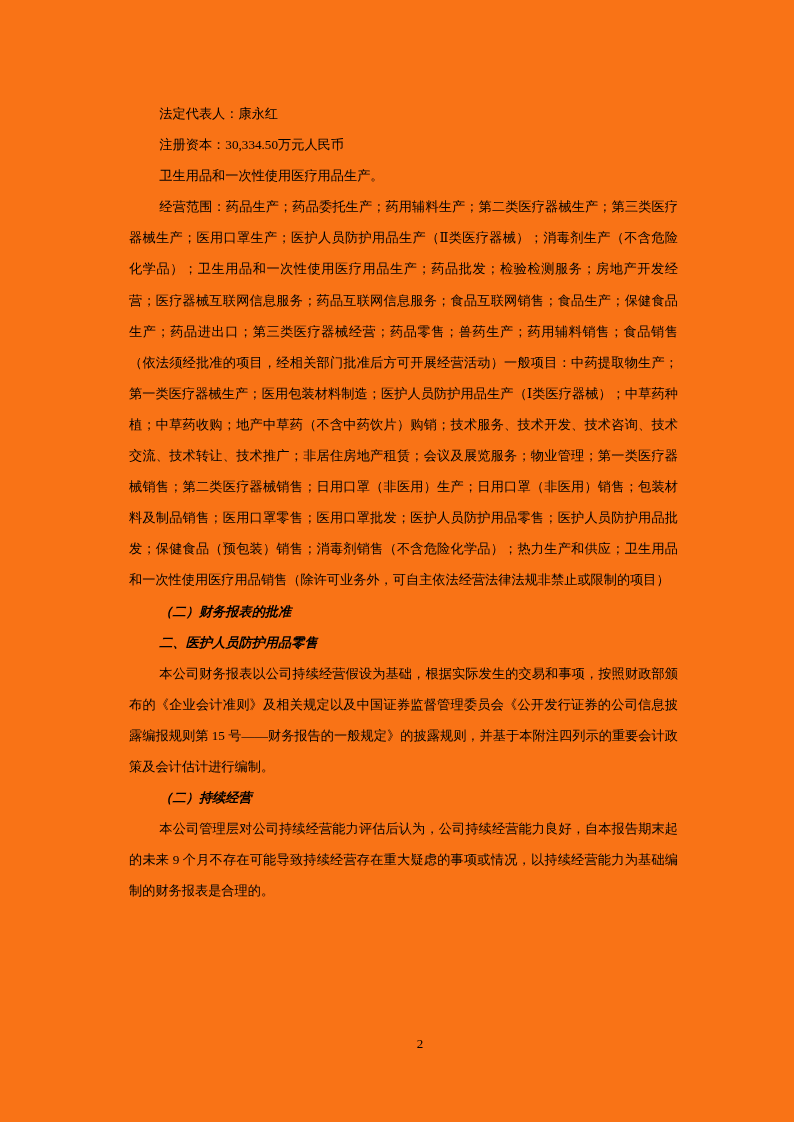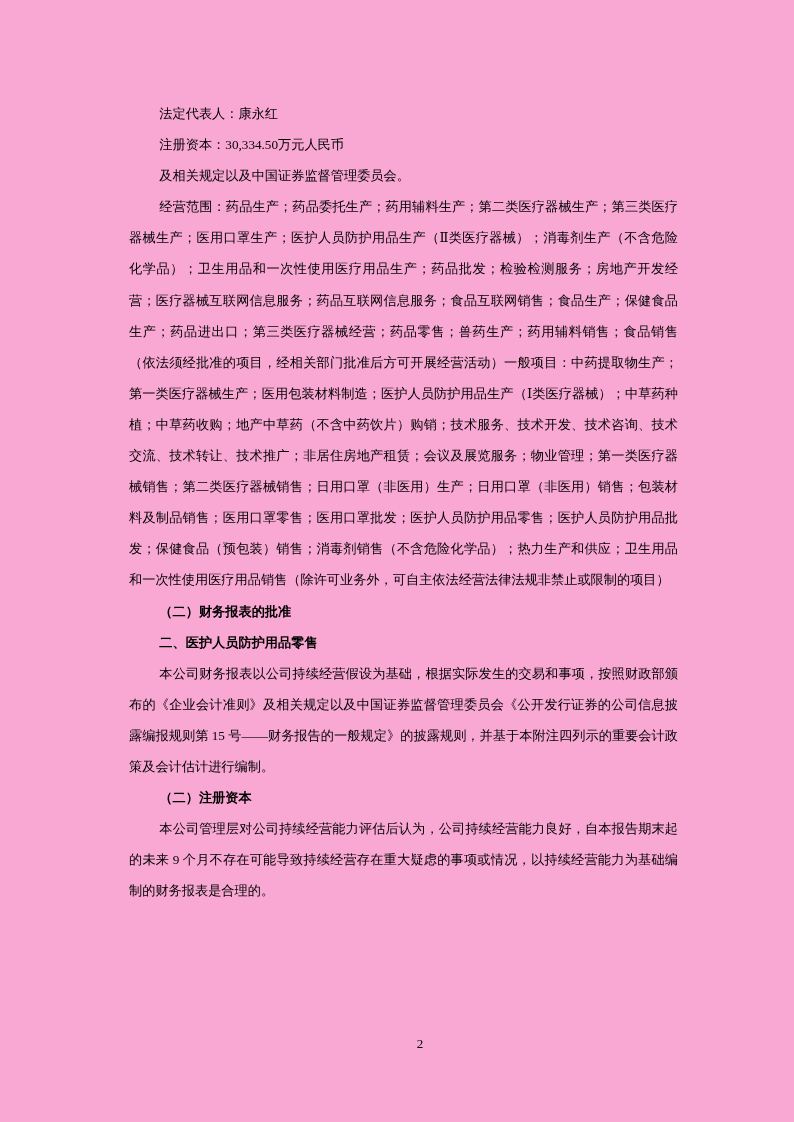--- a/index.html
+++ b/index.html
@@ -1,20 +1,20 @@
 <!DOCTYPE html>
 <html><head>
 <meta charset="utf-8">
 <style>
   html,body{margin:0;padding:0;background:#ffffff;}
   .page{
     position:relative;
     width:794px;
     height:1122px;
-    background:#f9a8d4;
+    background:#f97316;
     overflow:hidden;
     font-family:"Liberation Serif","DejaVu Serif",serif;
     color:#000000;
   }
   .content{
     position:absolute;
     left:129px;
     top:98px;
     width:549px;
     font-size:13.2px;
@@ -22,40 +22,41 @@
     text-align:justify;
   }
   .content p{
     margin:0;
     padding:0;
     text-indent:2.3em;
   }
   .hd{
     font-weight:700;
     font-family:"Liberation Sans","DejaVu Sans",sans-serif;
+    font-style:italic;
   }
   .pageno{
     position:absolute;
     top:1036px;
     left:390px;
     width:60px;
     text-align:center;
     font-size:13px;
     line-height:16px;
   }
 </style>
 </head>
 <body>
 
 <div class="page">
   <div class="content">
     <p class="para">法定代表人：康永红</p>
     <p class="para">注册资本：30,334.50万元人民币</p>
-    <p class="para">及相关规定以及中国证券监督管理委员会。</p>
+    <p class="para">卫生用品和一次性使用医疗用品生产。</p>
     <p class="para">经营范围：药品生产；药品委托生产；药用辅料生产；第二类医疗器械生产；第三类医疗器械生产；医用口罩生产；医护人员防护用品生产（Ⅱ类医疗器械）；消毒剂生产（不含危险化学品）；卫生用品和一次性使用医疗用品生产；药品批发；检验检测服务；房地产开发经营；医疗器械互联网信息服务；药品互联网信息服务；食品互联网销售；食品生产；保健食品生产；药品进出口；第三类医疗器械经营；药品零售；兽药生产；药用辅料销售；食品销售（依法须经批准的项目，经相关部门批准后方可开展经营活动）一般项目：中药提取物生产；第一类医疗器械生产；医用包装材料制造；医护人员防护用品生产（Ⅰ类医疗器械）；中草药种植；中草药收购；地产中草药（不含中药饮片）购销；技术服务、技术开发、技术咨询、技术交流、技术转让、技术推广；非居住房地产租赁；会议及展览服务；物业管理；第一类医疗器械销售；第二类医疗器械销售；日用口罩（非医用）生产；日用口罩（非医用）销售；包装材料及制品销售；医用口罩零售；医用口罩批发；医护人员防护用品零售；医护人员防护用品批发；保健食品（预包装）销售；消毒剂销售（不含危险化学品）；热力生产和供应；卫生用品和一次性使用医疗用品销售（除许可业务外，可自主依法经营法律法规非禁止或限制的项目）</p>
     <p class="hd">（二）财务报表的批准</p>
     <p class="hd">二、医护人员防护用品零售</p>
     <p class="para">本公司财务报表以公司持续经营假设为基础，根据实际发生的交易和事项，按照财政部颁布的《企业会计准则》及相关规定以及中国证券监督管理委员会《公开发行证券的公司信息披露编报规则第 15 号——财务报告的一般规定》的披露规则，并基于本附注四列示的重要会计政策及会计估计进行编制。</p>
-    <p class="hd">（二）注册资本</p>
+    <p class="hd">（二）持续经营</p>
     <p class="para">本公司管理层对公司持续经营能力评估后认为，公司持续经营能力良好，自本报告期末起的未来 9 个月不存在可能导致持续经营存在重大疑虑的事项或情况，以持续经营能力为基础编制的财务报表是合理的。</p>
   </div>
   <div class="pageno">2</div>
 </div>
 
 </body></html>

